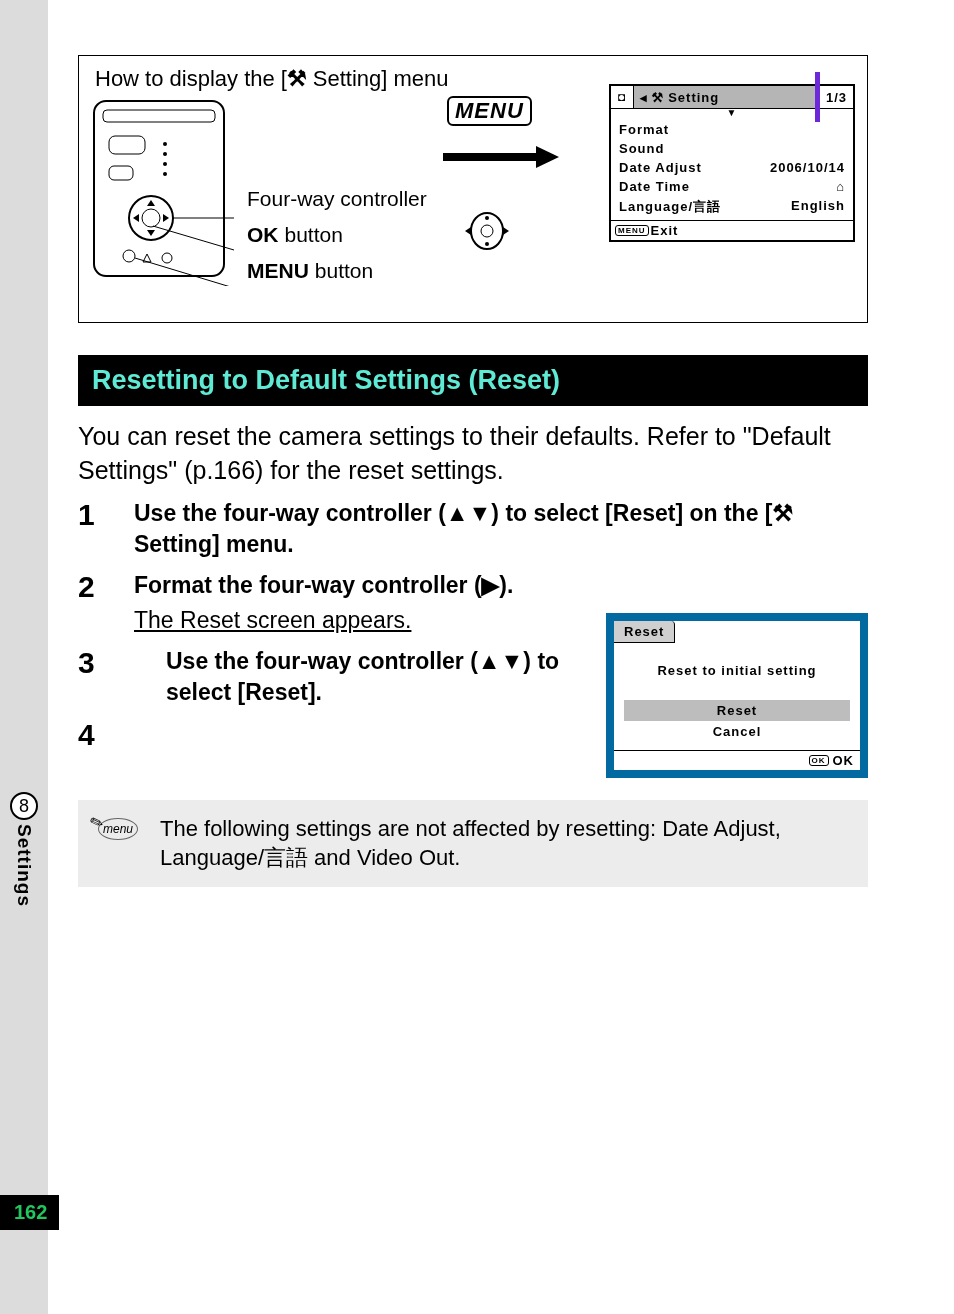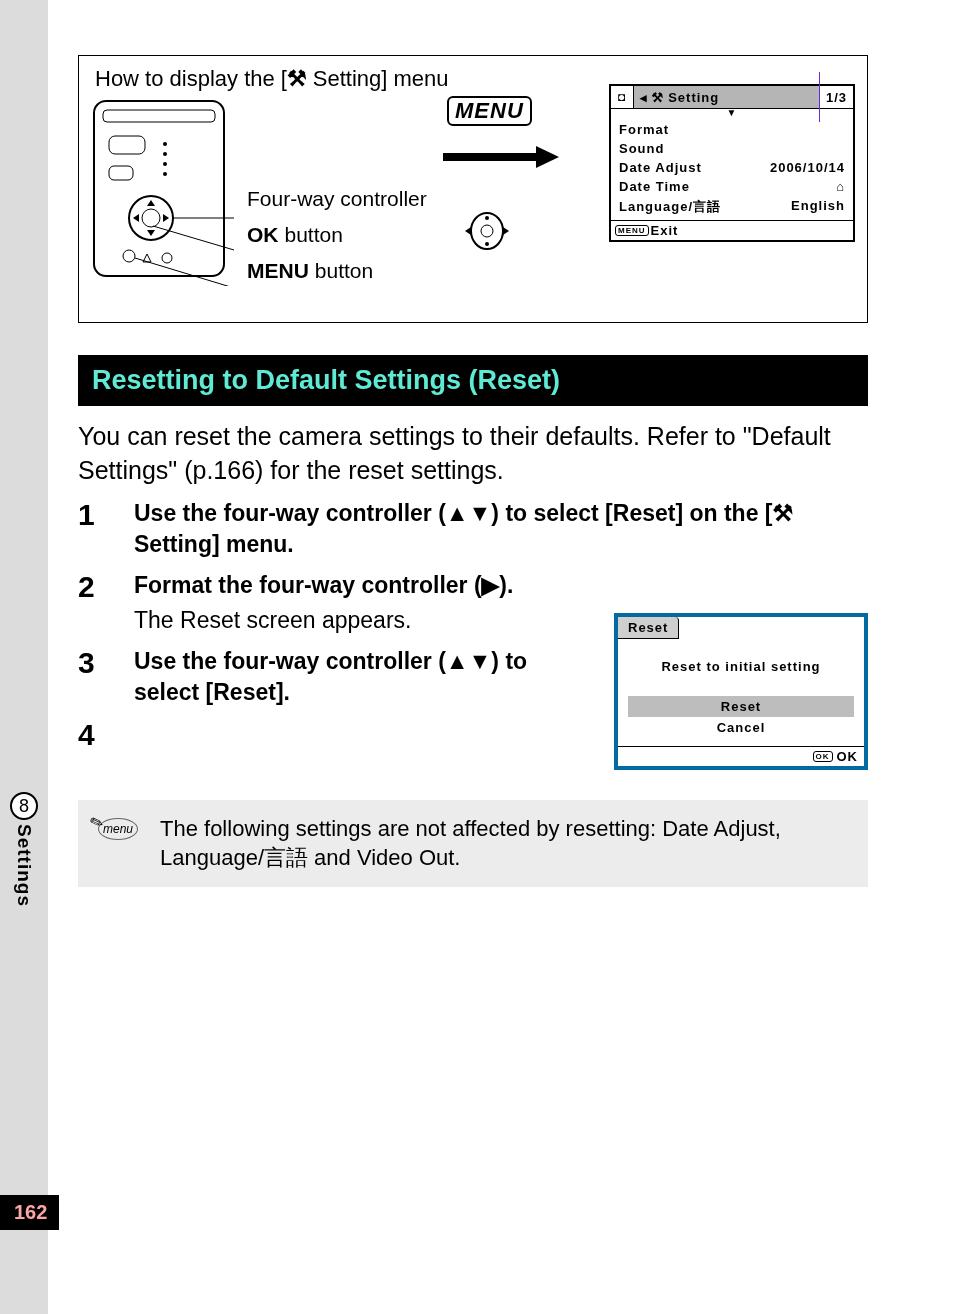--- a/index.html
+++ b/index.html
@@ -112,21 +112,21 @@
     flex: 1;
     background: #b5b5b5;
     padding-left: 6px;
     height: 100%;
     display: flex;
     align-items: center;
     gap: 4px;
   }
   .tab-page {
     padding: 14px 6px;
-    border-left: 1px solid #6d28d9;
+    border-left: 5px solid #6d28d9;
     height: 100%;
     display: flex;
     align-items: center;
   }
   .setting-body {
     padding: 4px 8px 2px 8px;
   }
   .setting-row {
     display: flex;
     justify-content: space-between;
@@ -184,27 +184,28 @@
     flex: 1;
   }
   .step-head {
     font-weight: bold;
     line-height: 1.35;
   }
   .step-detail {
     font-weight: normal;
     margin-top: 4px;
     line-height: 1.35;
+    text-decoration: underline;
   }
   .reset-screen {
     position: absolute;
     right: 0;
     top: 558px;
     width: 246px;
-    border: 4px solid #0369a1;
+    border: 8px solid #0369a1;
     font-size: 13px;
     font-weight: bold;
     letter-spacing: 1px;
   }
   .reset-tab {
     display: flex;
   }
   .reset-tab-label {
     border-right: 1px solid #000;
     border-bottom: 1px solid #000;
@@ -301,21 +302,21 @@
     font-weight: bold;
     font-size: 19px;
     letter-spacing: 1px;
   }
 
   .page-num-bar {
     position: absolute;
     left: 0;
     bottom: 84px;
     background: #000;
-    color: #fca5a5;
+    color: #22c55e;
     font-weight: bold;
     font-size: 20px;
     padding: 6px 12px 6px 14px;
   }
 </style>
 </head>
 <body>
 
 <div class="page">
   <div class="left-strip"></div>
@@ -439,21 +440,21 @@
       </div>
       <div class="step">
         <div class="step-num">2</div>
         <div class="step-body">
           <div class="step-head">Format the four-way controller (▶).</div>
           <div class="step-detail">The Reset screen appears.</div>
         </div>
       </div>
       <div class="step">
         <div class="step-num">3</div>
-        <div class="step-body" style="max-width: 420px;">
+        <div class="step-body" style="max-width: 420px; margin-left: 32px;">
           <div class="step-head">Use the four-way controller (▲▼) to select [Reset].</div>
         </div>
       </div>
       <div class="step">
         <div class="step-num">4</div>
       </div>
     </div>
 
     <div class="reset-screen">
       <div class="reset-tab">

